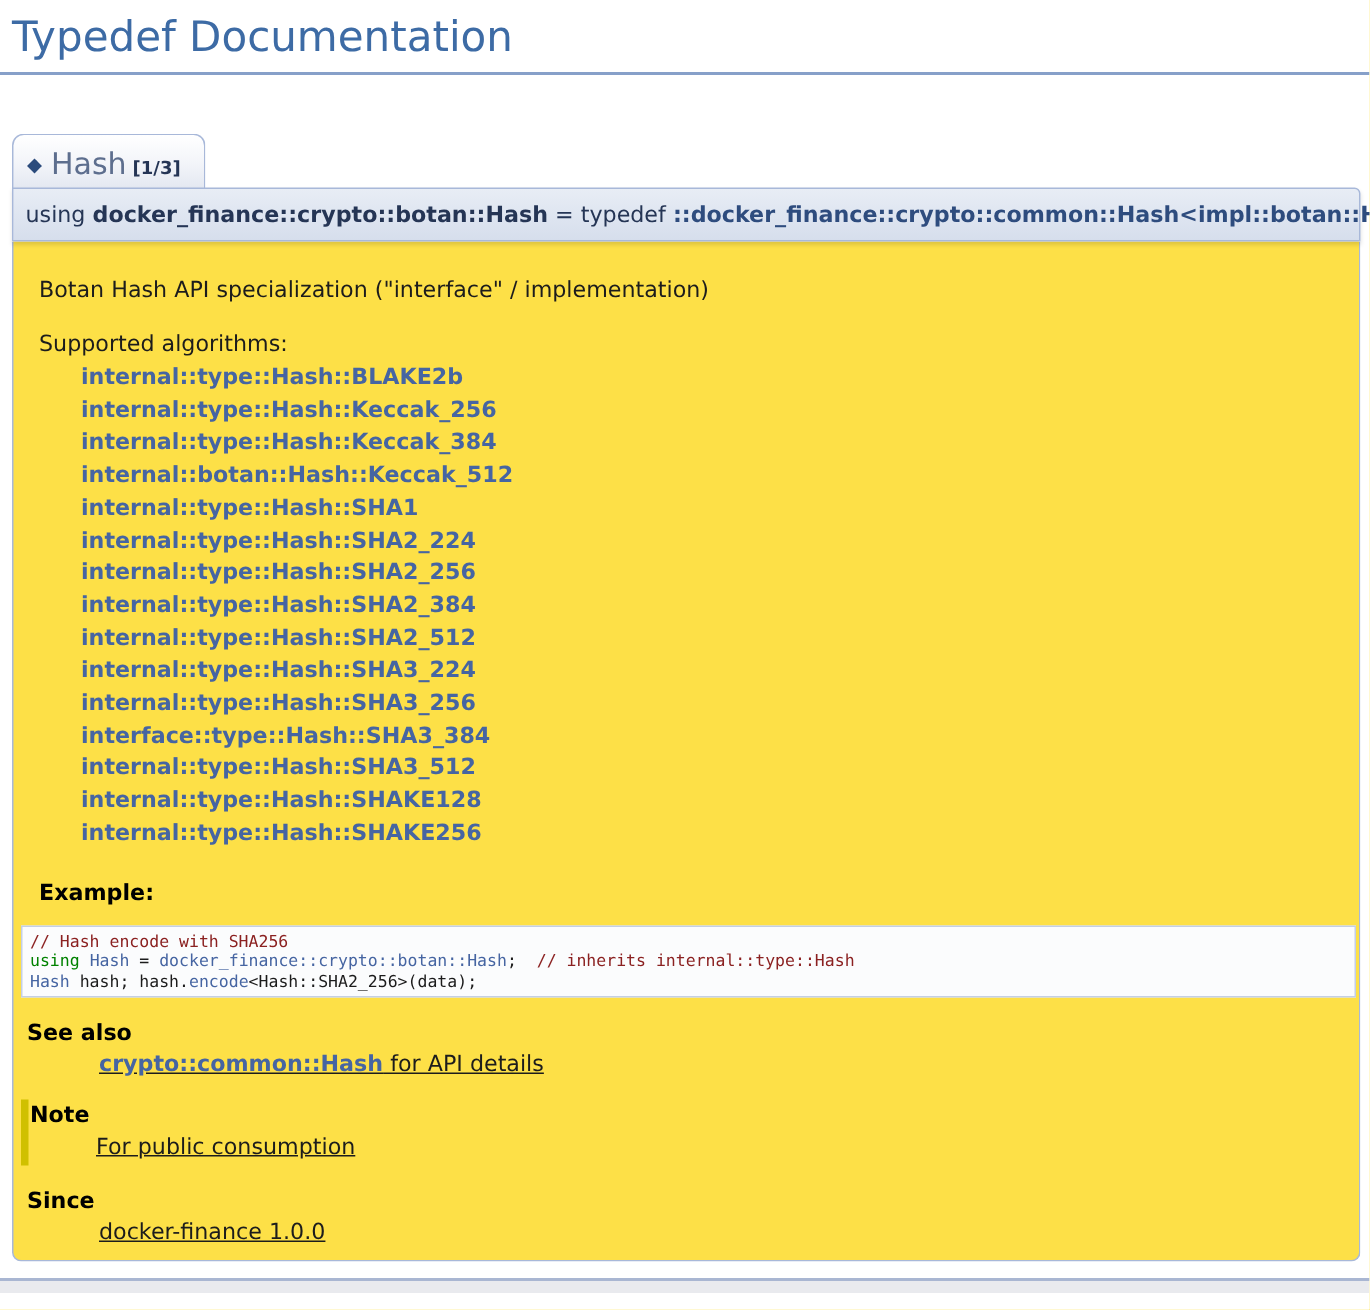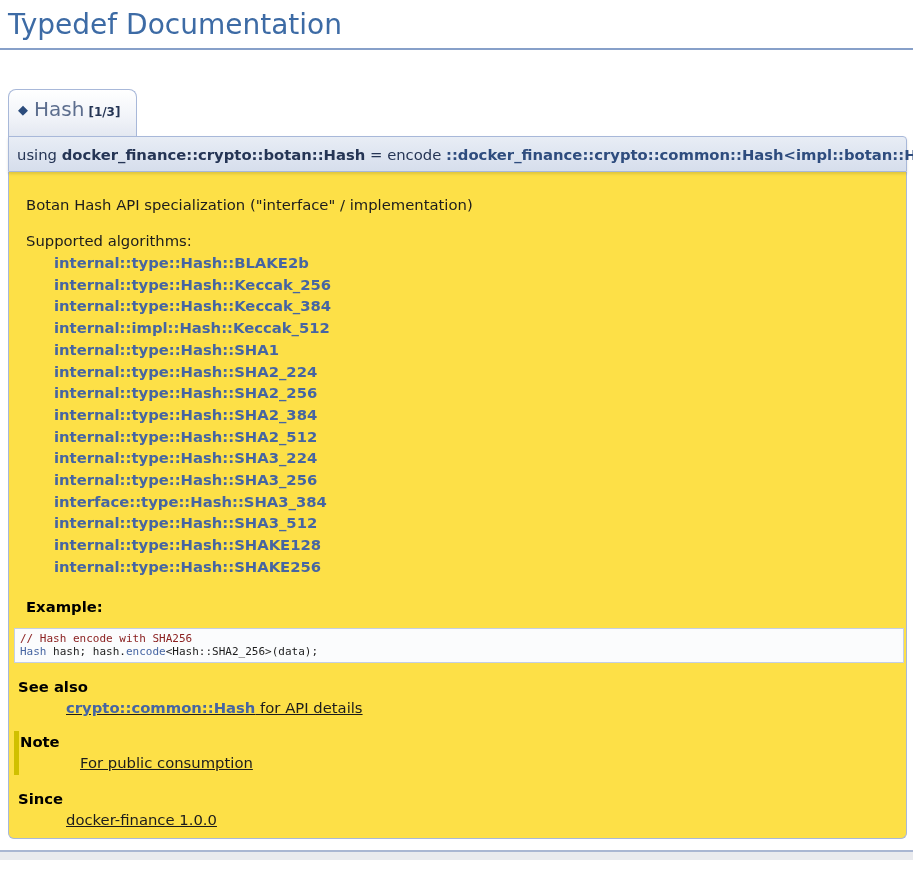--- a/index.html
+++ b/index.html
@@ -14,21 +14,21 @@
   }
 
   
   .memitem { margin: 38px 6px 0 8px; }
 
   .memtitle {
     display: inline-block;
     border: 1px solid #a8b8d9; border-bottom: none;
     border-radius: 8px 8px 0 0;
     background: linear-gradient(180deg, #ffffff 0%, #f2f4f9 55%, #e3e8f1 100%);
-    padding: 7px 16px 16px 9px;
+    padding: 7px 16px 5px 9px;
     position: relative; top: 1px;
   }
   .permalink { color: #2b4b7c; font-size: 13px; vertical-align: 2px; text-decoration: none; cursor: pointer; }
   .memtitle-name { font-size: 20px; color: #5d6e8e; margin-left: 6px; }
   .memtitle-index { font-size: 12px; font-weight: 700; color: #253555; margin-left: 4px; }
 
   .memproto {
     border: 1px solid #a8b8d9;
     border-radius: 0 4px 0 0;
     background: linear-gradient(180deg, #e8edf5 0%, #dde4f0 60%, #d6deec 100%);
@@ -71,21 +71,21 @@
   .fragment a.code { color: #4665a2; text-decoration: none; cursor: pointer; }
 
   dl.section { margin: 15px 0 0 0; }
   dl.section dt { font-weight: 700; color: #000; }
   dl.section dd { margin: 4px 0 0 48px; text-decoration: underline; }
   dl.note {
     margin-left: -4px;
     border-left: 5px solid #d0c000;
     padding: 2px 0 4px 1px;
   }
-  dl.note dd { margin-left: 60px; }
+  dl.note dd { margin-left: 44px; }
 
   
   .footer-strip {
     margin-top: 11px;
     border-top: 2px solid #a9b6d2;
     background: #e9eaee;
     height: 10px;
   }
 </style>
 </head>
@@ -95,51 +95,52 @@
 
   <h2 class="groupheader">Typedef Documentation</h2>
 
   <div class="memitem">
 
     <div class="memtitle">
       <span class="permalink">◆</span><span class="memtitle-name">Hash</span><span class="memtitle-index">[1/3]</span>
     </div>
 
     <div class="memproto">
-      <span>using </span><span class="memname">docker_finance::crypto::botan::Hash</span><span> = encode </span><a class="decl-target">::docker_finance::crypto::common::Hash&lt;impl::botan::Hash&gt;</a>
+      <span>using </span><span class="memname">docker_finance::crypto::botan::Hash</span><span> = typedef </span><a class="decl-target">::docker_finance::crypto::common::Hash&lt;impl::botan::Hash&gt;</a>
     </div>
 
     <div class="memdoc">
 
       <p class="description">Botan Hash API specialization ("interface" / implementation)</p>
 
       <p class="algo-label">Supported algorithms:</p>
 
       <div class="algo-list">
         <div class="algo-item"><a>internal::type::Hash::BLAKE2b</a></div>
         <div class="algo-item"><a>internal::type::Hash::Keccak_256</a></div>
         <div class="algo-item"><a>internal::type::Hash::Keccak_384</a></div>
-        <div class="algo-item"><a>internal::impl::Hash::Keccak_512</a></div>
+        <div class="algo-item"><a>internal::botan::Hash::Keccak_512</a></div>
         <div class="algo-item"><a>internal::type::Hash::SHA1</a></div>
         <div class="algo-item"><a>internal::type::Hash::SHA2_224</a></div>
         <div class="algo-item"><a>internal::type::Hash::SHA2_256</a></div>
         <div class="algo-item"><a>internal::type::Hash::SHA2_384</a></div>
         <div class="algo-item"><a>internal::type::Hash::SHA2_512</a></div>
         <div class="algo-item"><a>internal::type::Hash::SHA3_224</a></div>
         <div class="algo-item"><a>internal::type::Hash::SHA3_256</a></div>
         <div class="algo-item"><a>interface::type::Hash::SHA3_384</a></div>
         <div class="algo-item"><a>internal::type::Hash::SHA3_512</a></div>
         <div class="algo-item"><a>internal::type::Hash::SHAKE128</a></div>
         <div class="algo-item"><a>internal::type::Hash::SHAKE256</a></div>
       </div>
 
       <p class="example-label">Example:</p>
 
       <div class="fragment">
         <div class="line"><span class="comment">// Hash encode with SHA256</span></div>
+        <div class="line"><span class="keyword">using</span><span> </span><a class="code">Hash</a><span> = </span><a class="code">docker_finance::crypto::botan::Hash</a><span>;  </span><span class="comment">// inherits internal::type::Hash</span></div>
         <div class="line"><a class="code">Hash</a><span> hash; hash.</span><a class="code">encode</a><span>&lt;Hash::SHA2_256&gt;(data);</span></div>
       </div>
 
       <dl class="section see">
         <dt>See also</dt>
         <dd><a class="el">crypto::common::Hash</a><span> for API details</span></dd>
       </dl>
 
       <dl class="section note">
         <dt>Note</dt>

